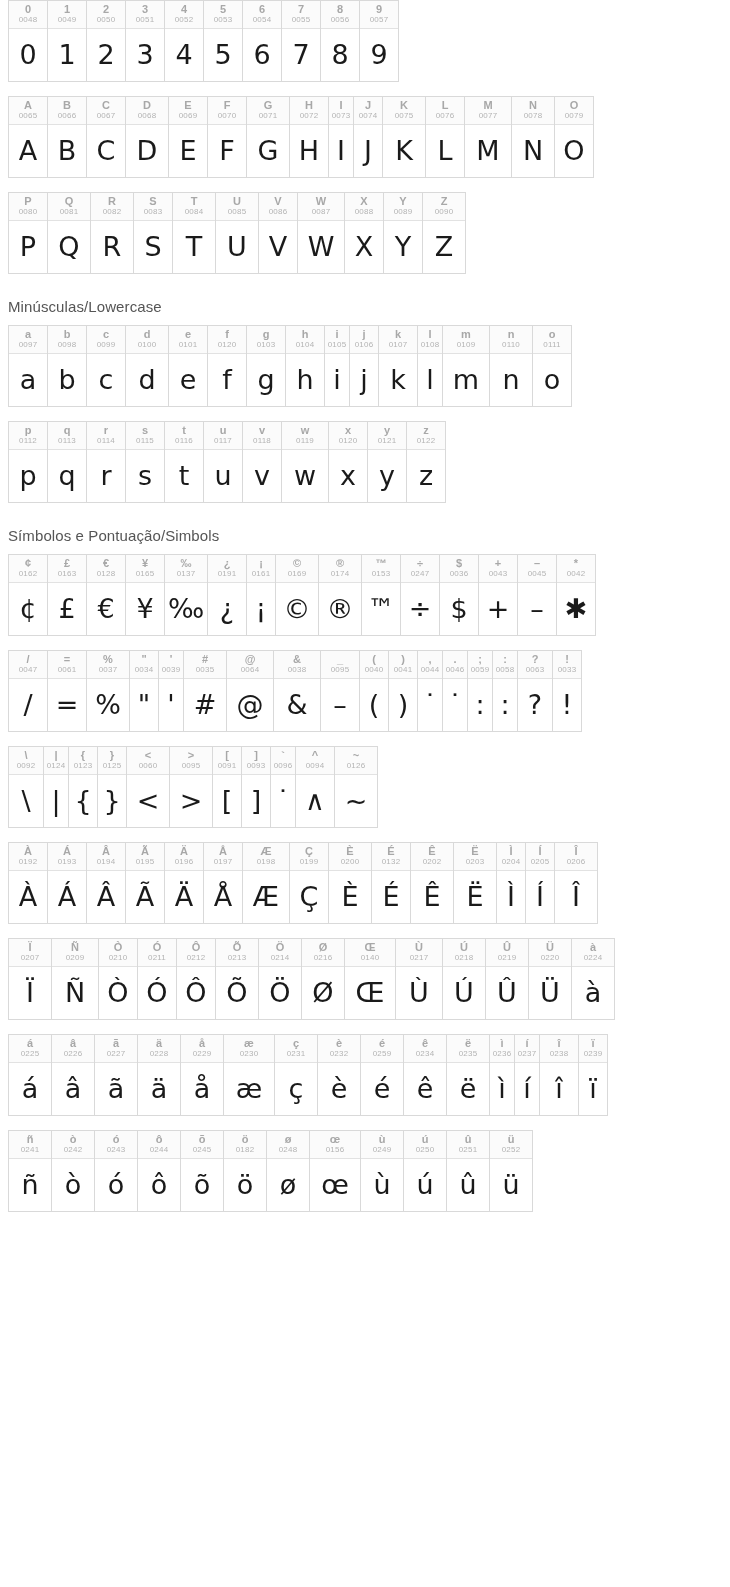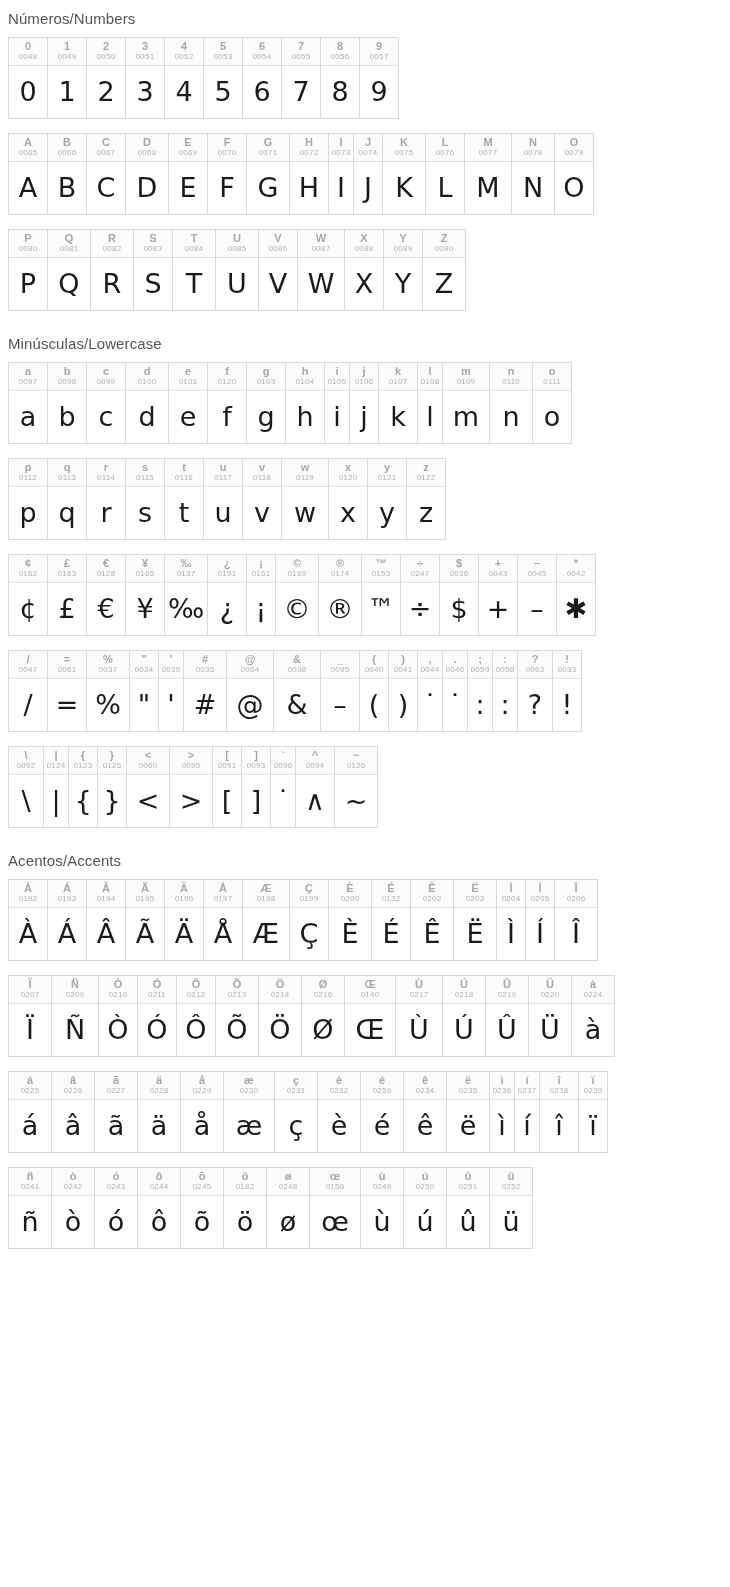--- a/index.html
+++ b/index.html
@@ -82,21 +82,20 @@
     justify-content: center;
     font-weight: 400;
   }
 </style>
 </head>
 <body>
 
 <div class="page">
   <div id="sections-root">
       <div class="section">
-        <div class="section-title">Números/Numbers</div>
         <div class="rows">
           <div class="glyph-row">
             <div class="glyph-cell" style="width: 40px;">
               <div class="cell-head">
                 <div class="cell-char">0</div>
                 <div class="cell-code">0048</div>
               </div>
               <div class="cell-body">0</div>
             </div>
             <div class="glyph-cell" style="width: 40px;">
@@ -540,20 +539,21 @@
               <div class="cell-head">
                 <div class="cell-char">z</div>
                 <div class="cell-code">0122</div>
               </div>
               <div class="cell-body">z</div>
             </div>
           </div>
         </div>
       </div>
       <div class="section">
+        <div class="section-title">Símbolos e Pontuação/Simbols</div>
         <div class="rows">
           <div class="glyph-row">
             <div class="glyph-cell" style="width: 40px;">
               <div class="cell-head">
                 <div class="cell-char">¢</div>
                 <div class="cell-code">0162</div>
               </div>
               <div class="cell-body">¢</div>
             </div>
             <div class="glyph-cell" style="width: 40px;">
@@ -851,21 +851,20 @@
               <div class="cell-head">
                 <div class="cell-char">~</div>
                 <div class="cell-code">0126</div>
               </div>
               <div class="cell-body">~</div>
             </div>
           </div>
         </div>
       </div>
       <div class="section">
-        <div class="section-title">Acentos/Accents</div>
         <div class="rows">
           <div class="glyph-row">
             <div class="glyph-cell" style="width: 40px;">
               <div class="cell-head">
                 <div class="cell-char">À</div>
                 <div class="cell-code">0192</div>
               </div>
               <div class="cell-body">À</div>
             </div>
             <div class="glyph-cell" style="width: 40px;">

